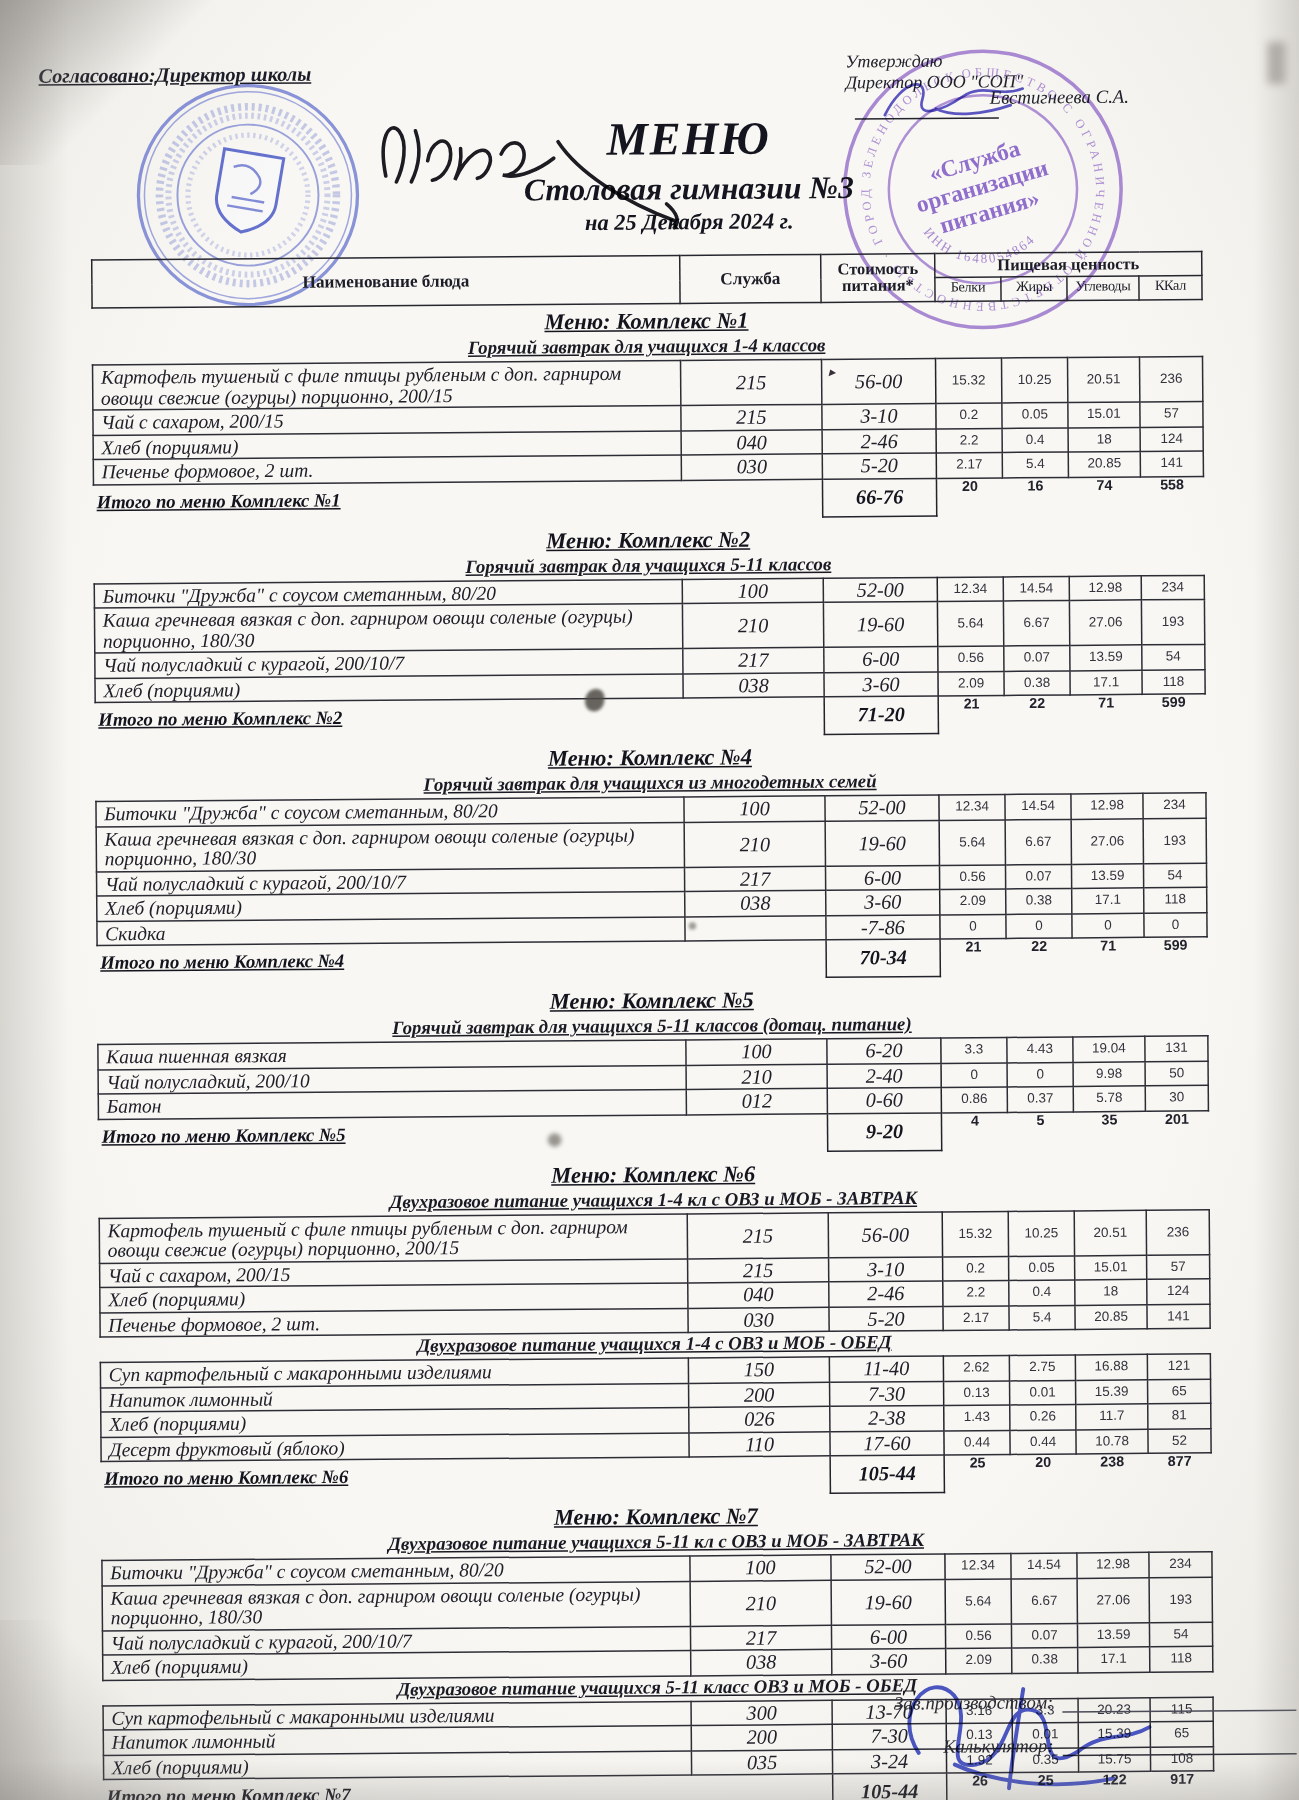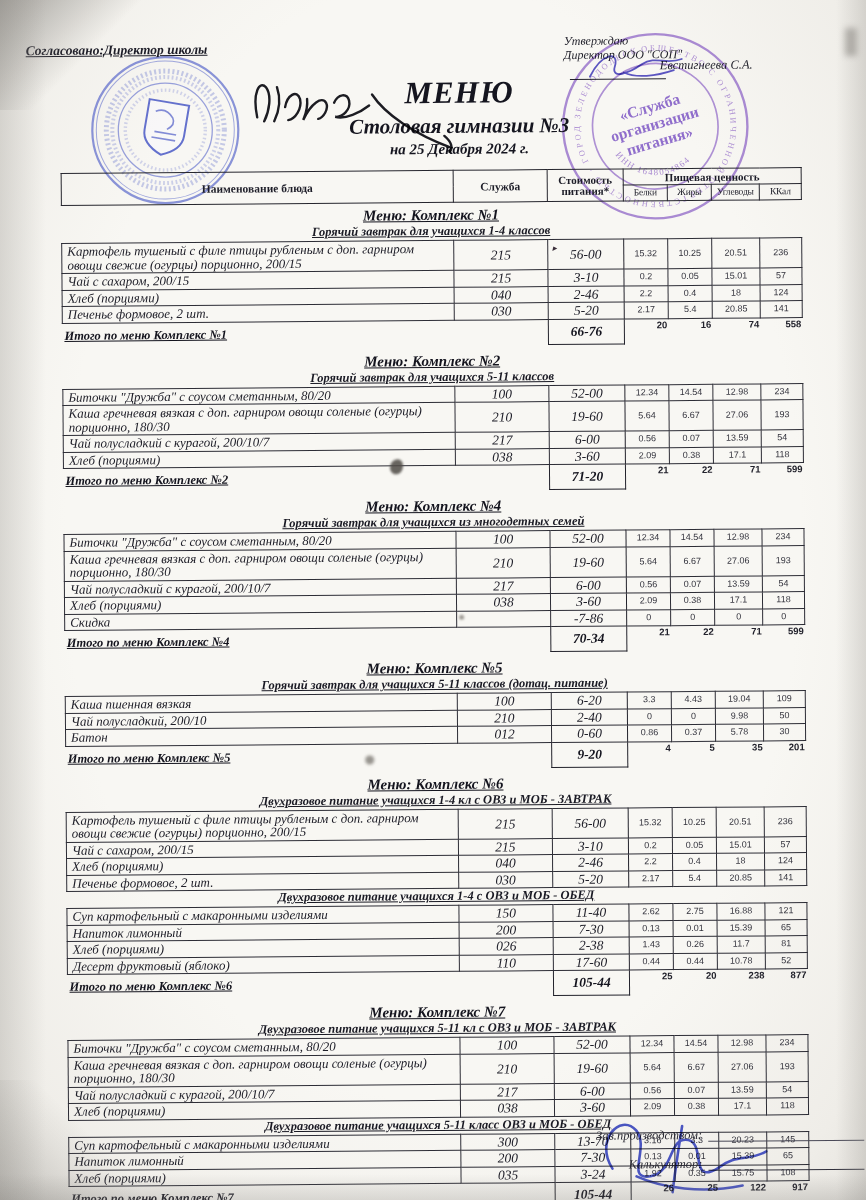--- a/index.html
+++ b/index.html
@@ -81,21 +81,21 @@
   .c-cost.marked::before{content:"\25B8";position:absolute;left:4px;top:2px;
     font-size:9px;color:#3a2e3a;}
   .c-num{font:9px/11px "Liberation Sans",sans-serif;text-align:center;color:#33333d;}
 
   .total-row td{border:none;}
   .total-row .t-label{vertical-align:top;padding:2px 0 0 2px;}
   .total-row .t-label span{font:italic bold 12.5px/13px "Liberation Serif",serif;
     text-decoration:underline;color:#14141e;}
   .total-row .t-cost{border:1.6px solid #23232c;border-top:none;height:22px;
     font:italic bold 13.5px/14px "Liberation Serif",serif;text-align:center;color:#14141e;}
-  .total-row .t-num{font:bold 9.5px/10px "Liberation Sans",sans-serif;text-align:right;
+  .total-row .t-num{font:bold 9.5px/10px "Liberation Sans",sans-serif;text-align:center;
     vertical-align:top;padding-top:1px;color:#22222c;}
 
   
   .footer-area{position:absolute;left:556px;top:1128px;width:304px;}
   .f-row{display:flex;align-items:flex-end;margin-bottom:13px;
     font:italic 12.5px/14px "Liberation Serif",serif;color:#2a2a33;}
   .f-label{width:142px;text-align:right;padding-right:6px;}
   .f-line{flex:1;border-bottom:1.3px solid #4a4a58;height:15px;}
   .f-row.second .f-line{border-bottom-color:#30303c;}
 
@@ -425,21 +425,21 @@
                 <col style="width: 42px;">
               </colgroup>
               <tbody>
                 <tr>
                   <td class="c-name">Каша пшенная вязкая</td>
                   <td class="c-out">100</td>
                   <td class="c-cost">6-20</td>
                   <td class="c-num">3.3</td>
                   <td class="c-num">4.43</td>
                   <td class="c-num">19.04</td>
-                  <td class="c-num">109</td>
+                  <td class="c-num">131</td>
                 </tr>
                 <tr>
                   <td class="c-name">Чай полусладкий, 200/10</td>
                   <td class="c-out">210</td>
                   <td class="c-cost">2-40</td>
                   <td class="c-num">0</td>
                   <td class="c-num">0</td>
                   <td class="c-num">9.98</td>
                   <td class="c-num">50</td>
                 </tr>
@@ -640,21 +640,21 @@
                 <col style="width: 42px;">
               </colgroup>
               <tbody>
                 <tr>
                   <td class="c-name">Суп картофельный с макаронными изделиями</td>
                   <td class="c-out">300</td>
                   <td class="c-cost">13-70</td>
                   <td class="c-num">3.16</td>
                   <td class="c-num">3.3</td>
                   <td class="c-num">20.23</td>
-                  <td class="c-num">145</td>
+                  <td class="c-num">115</td>
                 </tr>
                 <tr>
                   <td class="c-name">Напиток лимонный</td>
                   <td class="c-out">200</td>
                   <td class="c-cost">7-30</td>
                   <td class="c-num">0.13</td>
                   <td class="c-num">0.01</td>
                   <td class="c-num">15.39</td>
                   <td class="c-num">65</td>
                 </tr>

